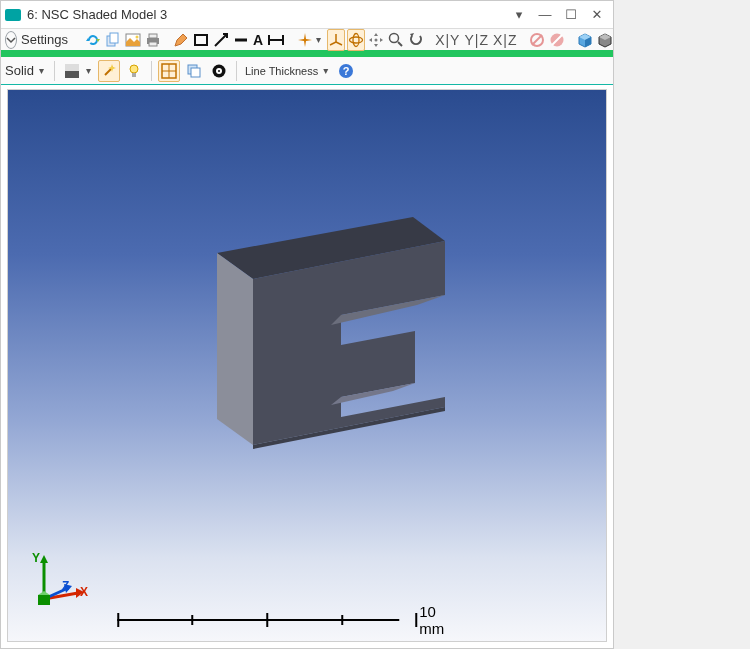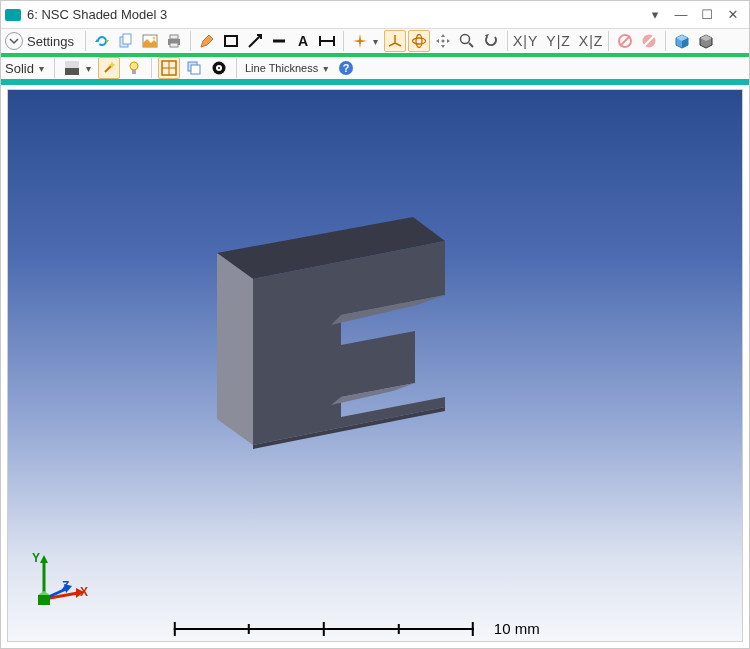--- a/index.html
+++ b/index.html
@@ -1,26 +1,26 @@
 <!DOCTYPE html>
 <html><head>
 <meta charset="utf-8">
 <style>
 * { box-sizing: border-box; margin: 0; padding: 0; font-family: "Segoe UI", Tahoma, sans-serif; }
 body { width: 750px; height: 649px; background: #f0f0f0; overflow: hidden; }
 
-.window { width: 750px; height: 649px; background: #fff; display: flex; flex-direction: column; border: 1px solid #c9c9c9; }
+.window { width: 614px; height: 649px; background: #fff; display: flex; flex-direction: column; border: 1px solid #c9c9c9; }
 
 .titlebar { height: 28px; display: flex; align-items: center; padding: 0 6px 0 4px; font-size: 13px; color: #333; border-bottom: 1px solid #dcdcdc; }
 .titlebar .app-icon { width: 16px; height: 12px; background: #00a3a3; border-radius: 2px; margin-right: 6px; }
 .titlebar .title { flex: 1; }
 .titlebar .wbtn { width: 20px; height: 20px; margin-left: 6px; display: flex; align-items: center; justify-content: center; color: #555; font-size: 13px; cursor: default; }
 
-.toolbar { height: 28px; display: flex; align-items: center; padding: 2px 4px; gap: 2px; border-bottom: 4px solid #22c55e; background: #fafafa; }
-.toolbar2 { height: 28px; display: flex; align-items: center; padding: 2px 4px; gap: 3px; border-bottom: 6px solid #14b8a6; background: #fafafa; }
+.toolbar { height: 28px; display: flex; align-items: center; padding: 2px 4px; gap: 2px; border-bottom: 7px solid #22c55e; background: #fafafa; }
+.toolbar2 { height: 28px; display: flex; align-items: center; padding: 2px 4px; gap: 3px; border-bottom: 1px solid #14b8a6; background: #fafafa; }
 
 .tbtn { width: 22px; height: 22px; display: flex; align-items: center; justify-content: center; border: 1px solid transparent; border-radius: 2px; }
 .tbtn.active { background: #fff0d6; border-color: #e6b86b; }
 .sep { width: 1px; height: 20px; background: #d0d0d0; margin: 0 3px; }
 
 .chevbtn { width: 18px; height: 18px; border: 1px solid #9aa0a6; border-radius: 50%; display: flex; align-items: center; justify-content: center; margin-right: 2px; }
 .settings-label { font-size: 13px; color: #333; margin-right: 6px; }
 .solid-label { font-size: 13px; color: #333; margin-right: 2px; }
 .dd { font-size: 10px; color: #555; margin-right: 4px; }
 .linelbl { font-size: 11px; color: #333; margin: 0 2px; }

